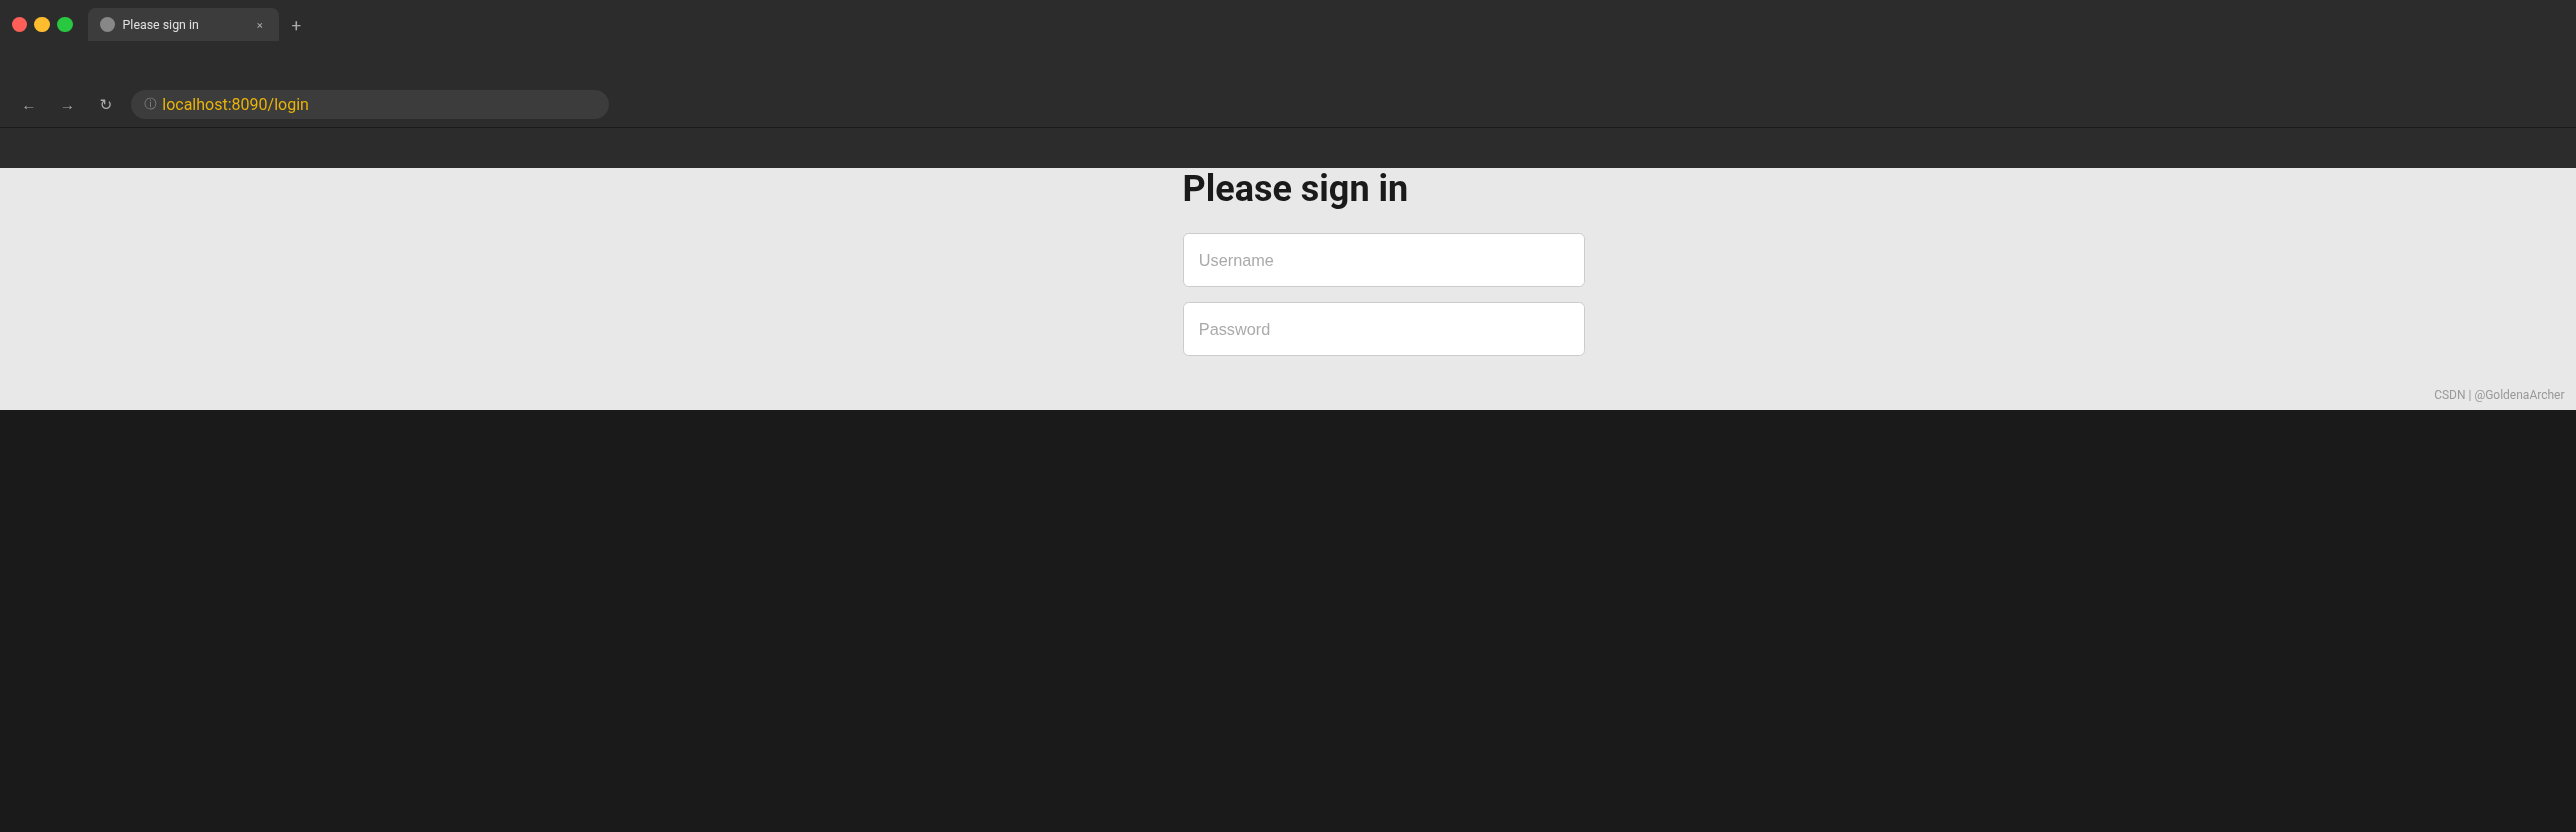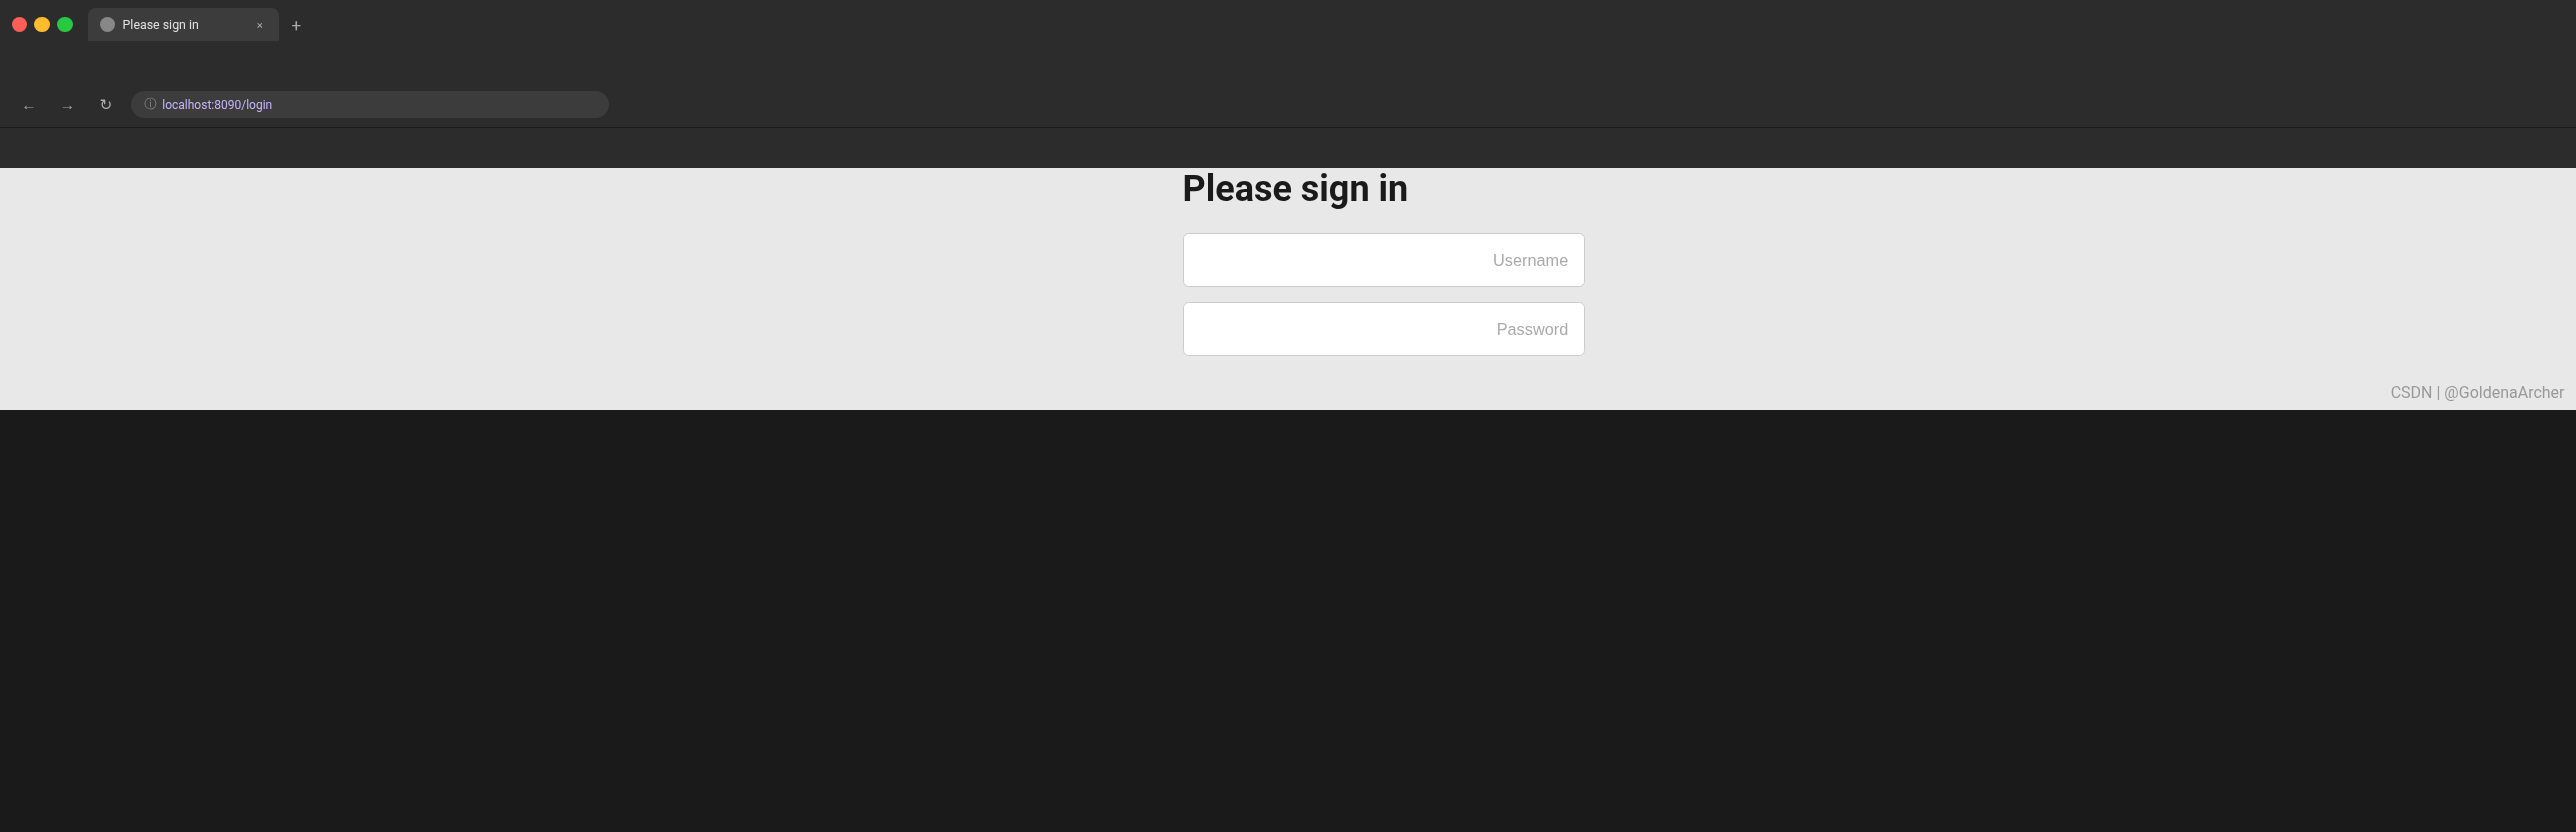--- a/index.html
+++ b/index.html
@@ -144,22 +144,22 @@
       gap: 5.7px;
     }
 
     .address-icon {
       color: #888;
       font-size: 12.4px;
       flex-shrink: 0;
     }
 
     .address-text {
-      color: #c4b5fd;
-      font-size: 12px;
+      color: #eab308;
+      font-size: 16px;
     }
 
     
     .page-content {
       background: #e8e8e8;
       flex: 1;
       height: calc(833px - 88px);
       display: flex;
       align-items: center;
       justify-content: center;
@@ -186,21 +186,20 @@
       width: 402px;
       height: 54px;
       border: 1.4px solid #ccc;
       border-radius: 5.7px;
       padding: 0 15.3px;
       font-size: 16.3px;
       color: #333;
       background: #fff;
       outline: none;
       margin-bottom: 15.3px;
-      text-align: right;
     }
 
     .login-input::placeholder {
       color: #aaa;
     }
 
     .sign-in-btn {
       width: 402px;
       height: 57px;
       background: #4a90e2;
@@ -210,21 +209,21 @@
       font-size: 19px;
       font-weight: 500;
       cursor: pointer;
       margin-top: 3.8px;
     }
 
     .watermark {
       position: absolute;
       bottom: 7.7px;
       right: 11.5px;
-      font-size: 16px;
+      font-size: 12px;
       color: #999;
     }
   </style>
 </head>
 <body>
 
 <div class="browser-chrome">
 
   <div class="tab-bar">
     <div class="traffic-lights">

